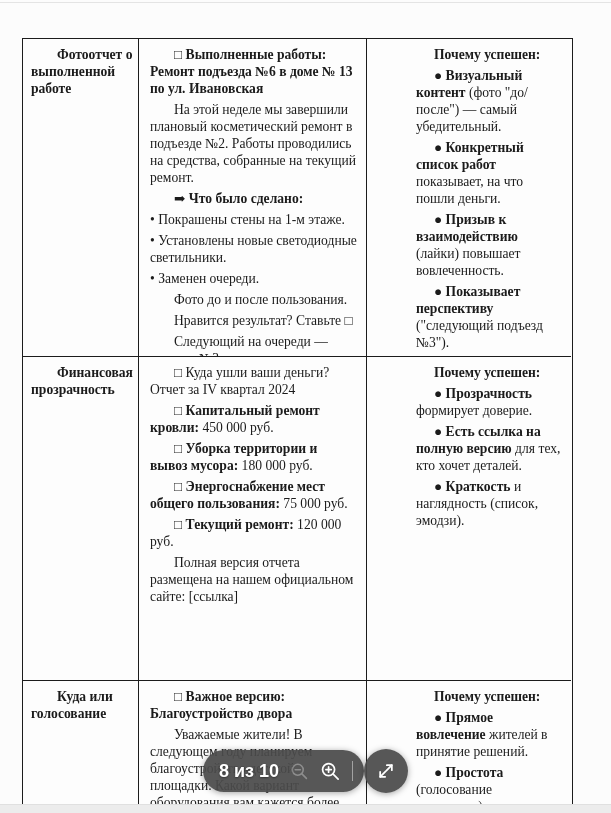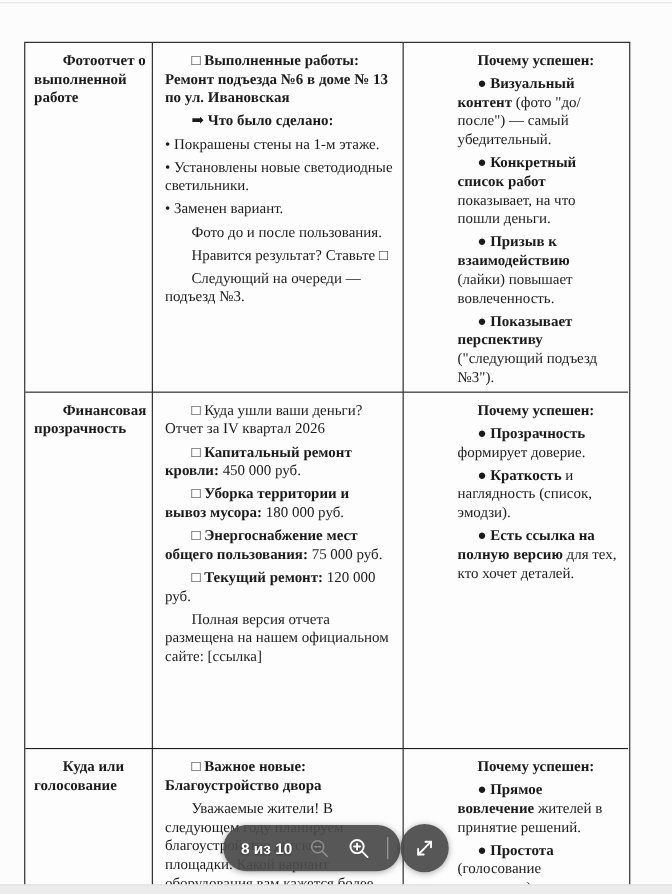--- a/index.html
+++ b/index.html
@@ -52,21 +52,21 @@
     border-radius: 21px;
     background: rgba(74,74,74,0.93);
     box-shadow: 0 1px 6px rgba(0,0,0,0.35);
     display: flex; align-items: center; justify-content: space-between;
     padding: 0 11px 0 16px;
     font-family: "Liberation Sans", "DejaVu Sans", sans-serif;
     color: #ffffff;
     z-index: 5;
   }
   .page-ind {
-    font-size: 14px; font-weight: bold; white-space: nowrap;
+    font-size: 18px; font-weight: bold; white-space: nowrap;
     text-shadow: 0 1px 2px rgba(0,0,0,0.4);
   }
   .tb-icon { display: flex; align-items: center; justify-content: center; cursor: pointer; }
   .tb-icon.dim { opacity: 0.32; }
   .tb-divider { width: 1px; height: 20px; background: rgba(255,255,255,0.45); }
   .fs-btn {
     position: absolute; left: 364px; top: 749px; width: 44px; height: 44px;
     border-radius: 50%;
     background: rgba(74,74,74,0.93);
     box-shadow: 0 1px 6px rgba(0,0,0,0.35);
@@ -78,57 +78,58 @@
 <body>
 
 <div class="top-hairline"></div>
 
 <div class="doc-table">
     <div class="cell c0">
       <p class="para ind"><span class="b">Фотоотчет о выполненной работе</span></p>
     </div>
     <div class="cell c1">
       <p class="para ind"><span class="b">□ Выполненные работы: Ремонт подъезда №6 в доме № 13 по ул. Ивановская</span></p>
+      <p class="para ind"><span>На этой неделе мы завершили плановый косметический ремонт в подъезде №2. Работы проводились на средства, собранные на текущий ремонт.</span></p>
       <p class="para ind"><span class="b">➡ Что было сделано:</span></p>
       <p class="para"><span>• Покрашены стены на 1-м этаже.</span></p>
       <p class="para"><span>• Установлены новые светодиодные светильники.</span></p>
-      <p class="para"><span>• Заменен вариант.</span></p>
+      <p class="para"><span>• Заменен очереди.</span></p>
       <p class="para ind"><span>Фото до и после пользования.</span></p>
       <p class="para ind"><span>Нравится результат? Ставьте □</span></p>
       <p class="para ind"><span>Следующий на очереди — подъезд №3.</span></p>
     </div>
     <div class="cell c2">
       <p class="para ind"><span class="b">Почему успешен:</span></p>
       <p class="para ind"><span class="b">●  Визуальный контент</span><span> (фото "до/после") — самый убедительный.</span></p>
       <p class="para ind"><span class="b">●  Конкретный список работ</span><span> показывает, на что пошли деньги.</span></p>
       <p class="para ind"><span class="b">●  Призыв к взаимодействию</span><span> (лайки) повышает вовлеченность.</span></p>
       <p class="para ind"><span class="b">●  Показывает перспективу</span><span> ("следующий подъезд №3").</span></p>
     </div>
     <div class="cell c0">
       <p class="para ind"><span class="b">Финансовая прозрачность</span></p>
     </div>
     <div class="cell c1">
-      <p class="para ind"><span>□ Куда ушли ваши деньги? Отчет за IV квартал 2026</span></p>
+      <p class="para ind"><span>□ Куда ушли ваши деньги? Отчет за IV квартал 2024</span></p>
       <p class="para ind"><span class="b">□ Капитальный ремонт кровли:</span><span> 450 000 руб.</span></p>
       <p class="para ind"><span class="b">□ Уборка территории и вывоз мусора:</span><span> 180 000 руб.</span></p>
       <p class="para ind"><span class="b">□ Энергоснабжение мест общего пользования:</span><span> 75 000 руб.</span></p>
       <p class="para ind"><span class="b">□ Текущий ремонт:</span><span> 120 000 руб.</span></p>
       <p class="para ind"><span>Полная версия отчета размещена на нашем официальном сайте: [ссылка]</span></p>
     </div>
     <div class="cell c2">
       <p class="para ind"><span class="b">Почему успешен:</span></p>
       <p class="para ind"><span class="b">●  Прозрачность</span><span> формирует доверие.</span></p>
+      <p class="para ind"><span class="b">●  Есть ссылка на полную версию</span><span> для тех, кто хочет деталей.</span></p>
       <p class="para ind"><span class="b">●  Краткость</span><span> и наглядность (список, эмодзи).</span></p>
-      <p class="para ind"><span class="b">●  Есть ссылка на полную версию</span><span> для тех, кто хочет деталей.</span></p>
     </div>
     <div class="cell c0">
       <p class="para ind"><span class="b">Куда или голосование</span></p>
     </div>
     <div class="cell c1">
-      <p class="para ind"><span class="b">□ Важное новые: Благоустройство двора</span></p>
+      <p class="para ind"><span class="b">□ Важное версию: Благоустройство двора</span></p>
       <p class="para ind"><span>Уважаемые жители! В следующем году планируем благоустройство детской площадки. Какой вариант оборудования вам кажется более</span></p>
     </div>
     <div class="cell c2">
       <p class="para ind"><span class="b">Почему успешен:</span></p>
       <p class="para ind"><span class="b">●  Прямое вовлечение</span><span> жителей в принятие решений.</span></p>
       <p class="para ind"><span class="b">●  Простота</span><span> (голосование реакциями).</span></p>
       <p class="para ind"><span>●  Жители чувствуют свою </span><span class="b">значимость.</span></p>
     </div>
   </div>
 

